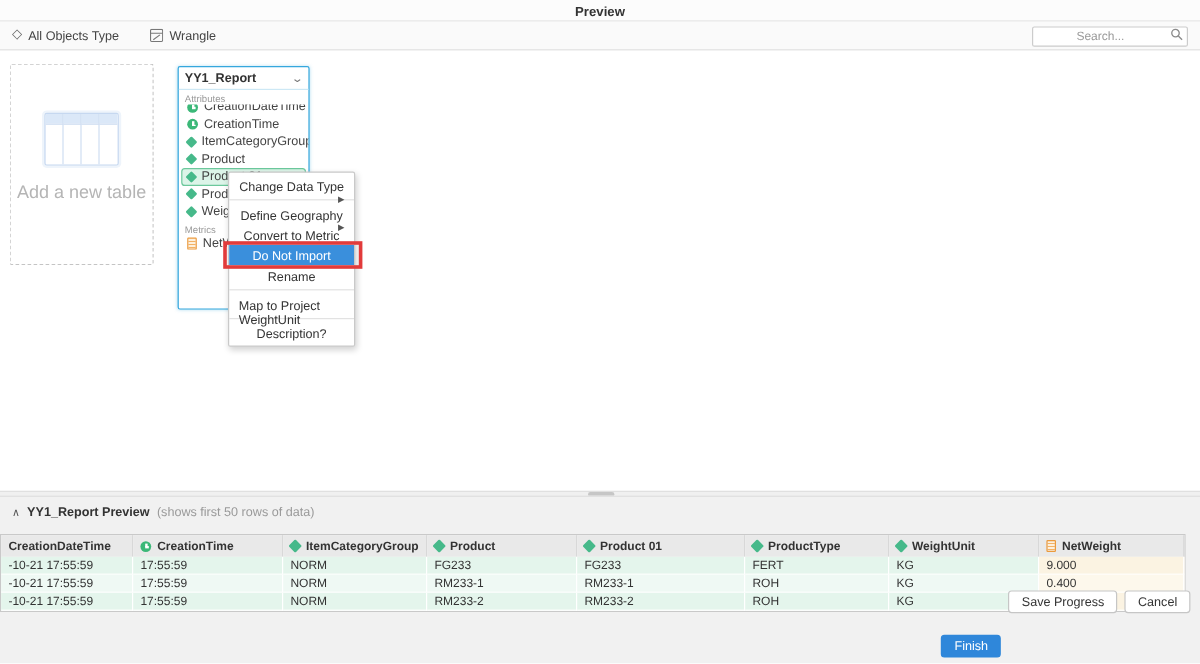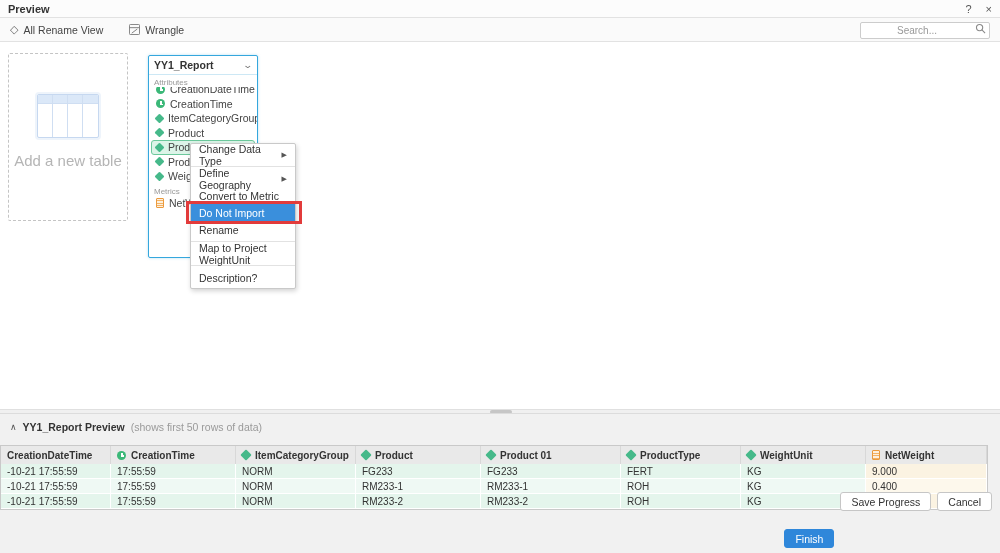--- a/index.html
+++ b/index.html
@@ -3,21 +3,21 @@
 <meta charset="utf-8">
 <style>
   * { margin:0; padding:0; box-sizing:border-box; }
   html,body { width:1000px; height:553px; overflow:hidden;
     font-family:"Liberation Sans", sans-serif; background:#fff; color:#333; }
   .dialog { position:relative; width:1000px; height:553px; background:#fff; }
 
   
   .titlebar { position:absolute; top:0; left:0; right:0; height:18px;
     background:#fcfcfc; border-bottom:1px solid #e2e2e2;
-    display:flex; align-items:center; padding:4px 8px; }
+    display:flex; align-items:center; padding:4px 8px;flex-direction:column; }
   .titlebar .title { font-size:11px; font-weight:bold; color:#333; }
   .win-controls { margin-left:auto; display:flex; gap:14px; }
   .win-controls span { font-size:11px; color:#555; cursor:pointer; line-height:18px; }
 
   
   .toolbar { position:absolute; top:18px; left:0; right:0; height:24px;
     background:#fafafa; border-bottom:1px solid #e2e2e2;
     display:flex; align-items:center; padding:0 10px; gap:26px; }
   .tool-btn { display:flex; align-items:center; gap:5px; background:none; border:none;
     font-size:10.5px; color:#444; font-family:inherit; cursor:pointer; }
@@ -76,21 +76,21 @@
     height:1.5px; background:#fff; }
   .ic-metric { width:8px; height:10px; flex:0 0 8px; border:1px solid #eb9a3d;
     border-radius:1px; background:
     repeating-linear-gradient(#fdf0dd 0 1.5px, #f3b265 1.5px 2.5px); }
 
   
   .menu { position:absolute; left:190px; top:100px; width:106px; background:#fff;
     border:1px solid #c9c9c9; border-radius:2px; z-index:5;
     box-shadow:1px 2px 5px rgba(0,0,0,.18); padding:2px 0; }
   .menu-item { position:relative; display:flex; align-items:center;
-    font-size:10.5px; color:#333; padding:4px 8px; cursor:pointer; height:17px; }
+    font-size:10.5px; color:#333; padding:4px 8px; cursor:pointer; height:17px;flex-direction:column; }
   .menu-item .arrow { margin-left:auto; font-size:7px; color:#555; }
   .menu-item.highlighted { background:var(--menu-highlight,#3a8fdc); color:#fff; }
   .menu-divider { border-top:1px solid #e2e2e2; margin:3px 0; }
   .red-outline { position:absolute; left:-5px; right:-7px; top:-3px; bottom:-3px;
     border:3px solid var(--red-outline,#e23b3b); pointer-events:none; z-index:6; }
 
   
   .panel { position:absolute; top:413px; left:0; right:0; bottom:0;
     background:#f1f1f1; border-top:1px solid #dcdcdc; }
   .panel-head { display:flex; align-items:center; gap:6px; padding:7px 0 6px 10px;
@@ -130,21 +130,21 @@
     <span class="title">Preview</span>
     <div class="win-controls">
       <span>?</span>
       <span>×</span>
     </div>
   </header>
 
   <div class="toolbar">
     <button class="tool-btn">
       <span class="diamond-outline">◇</span>
-      <span>All Rename View</span>
+      <span>All Objects Type</span>
     </button>
     <button class="tool-btn">
       <svg class="wrangle-glyph" viewBox="0 0 12 12">
         <rect x="0.5" y="0.5" width="11" height="11" rx="1" fill="none" stroke="#777"></rect>
         <line x1="0.5" y1="4" x2="11.5" y2="4" stroke="#777"></line>
         <line x1="3" y1="10" x2="9" y2="5.5" stroke="#777"></line>
       </svg>
       <span>Wrangle</span>
     </button>
     <div class="search">

